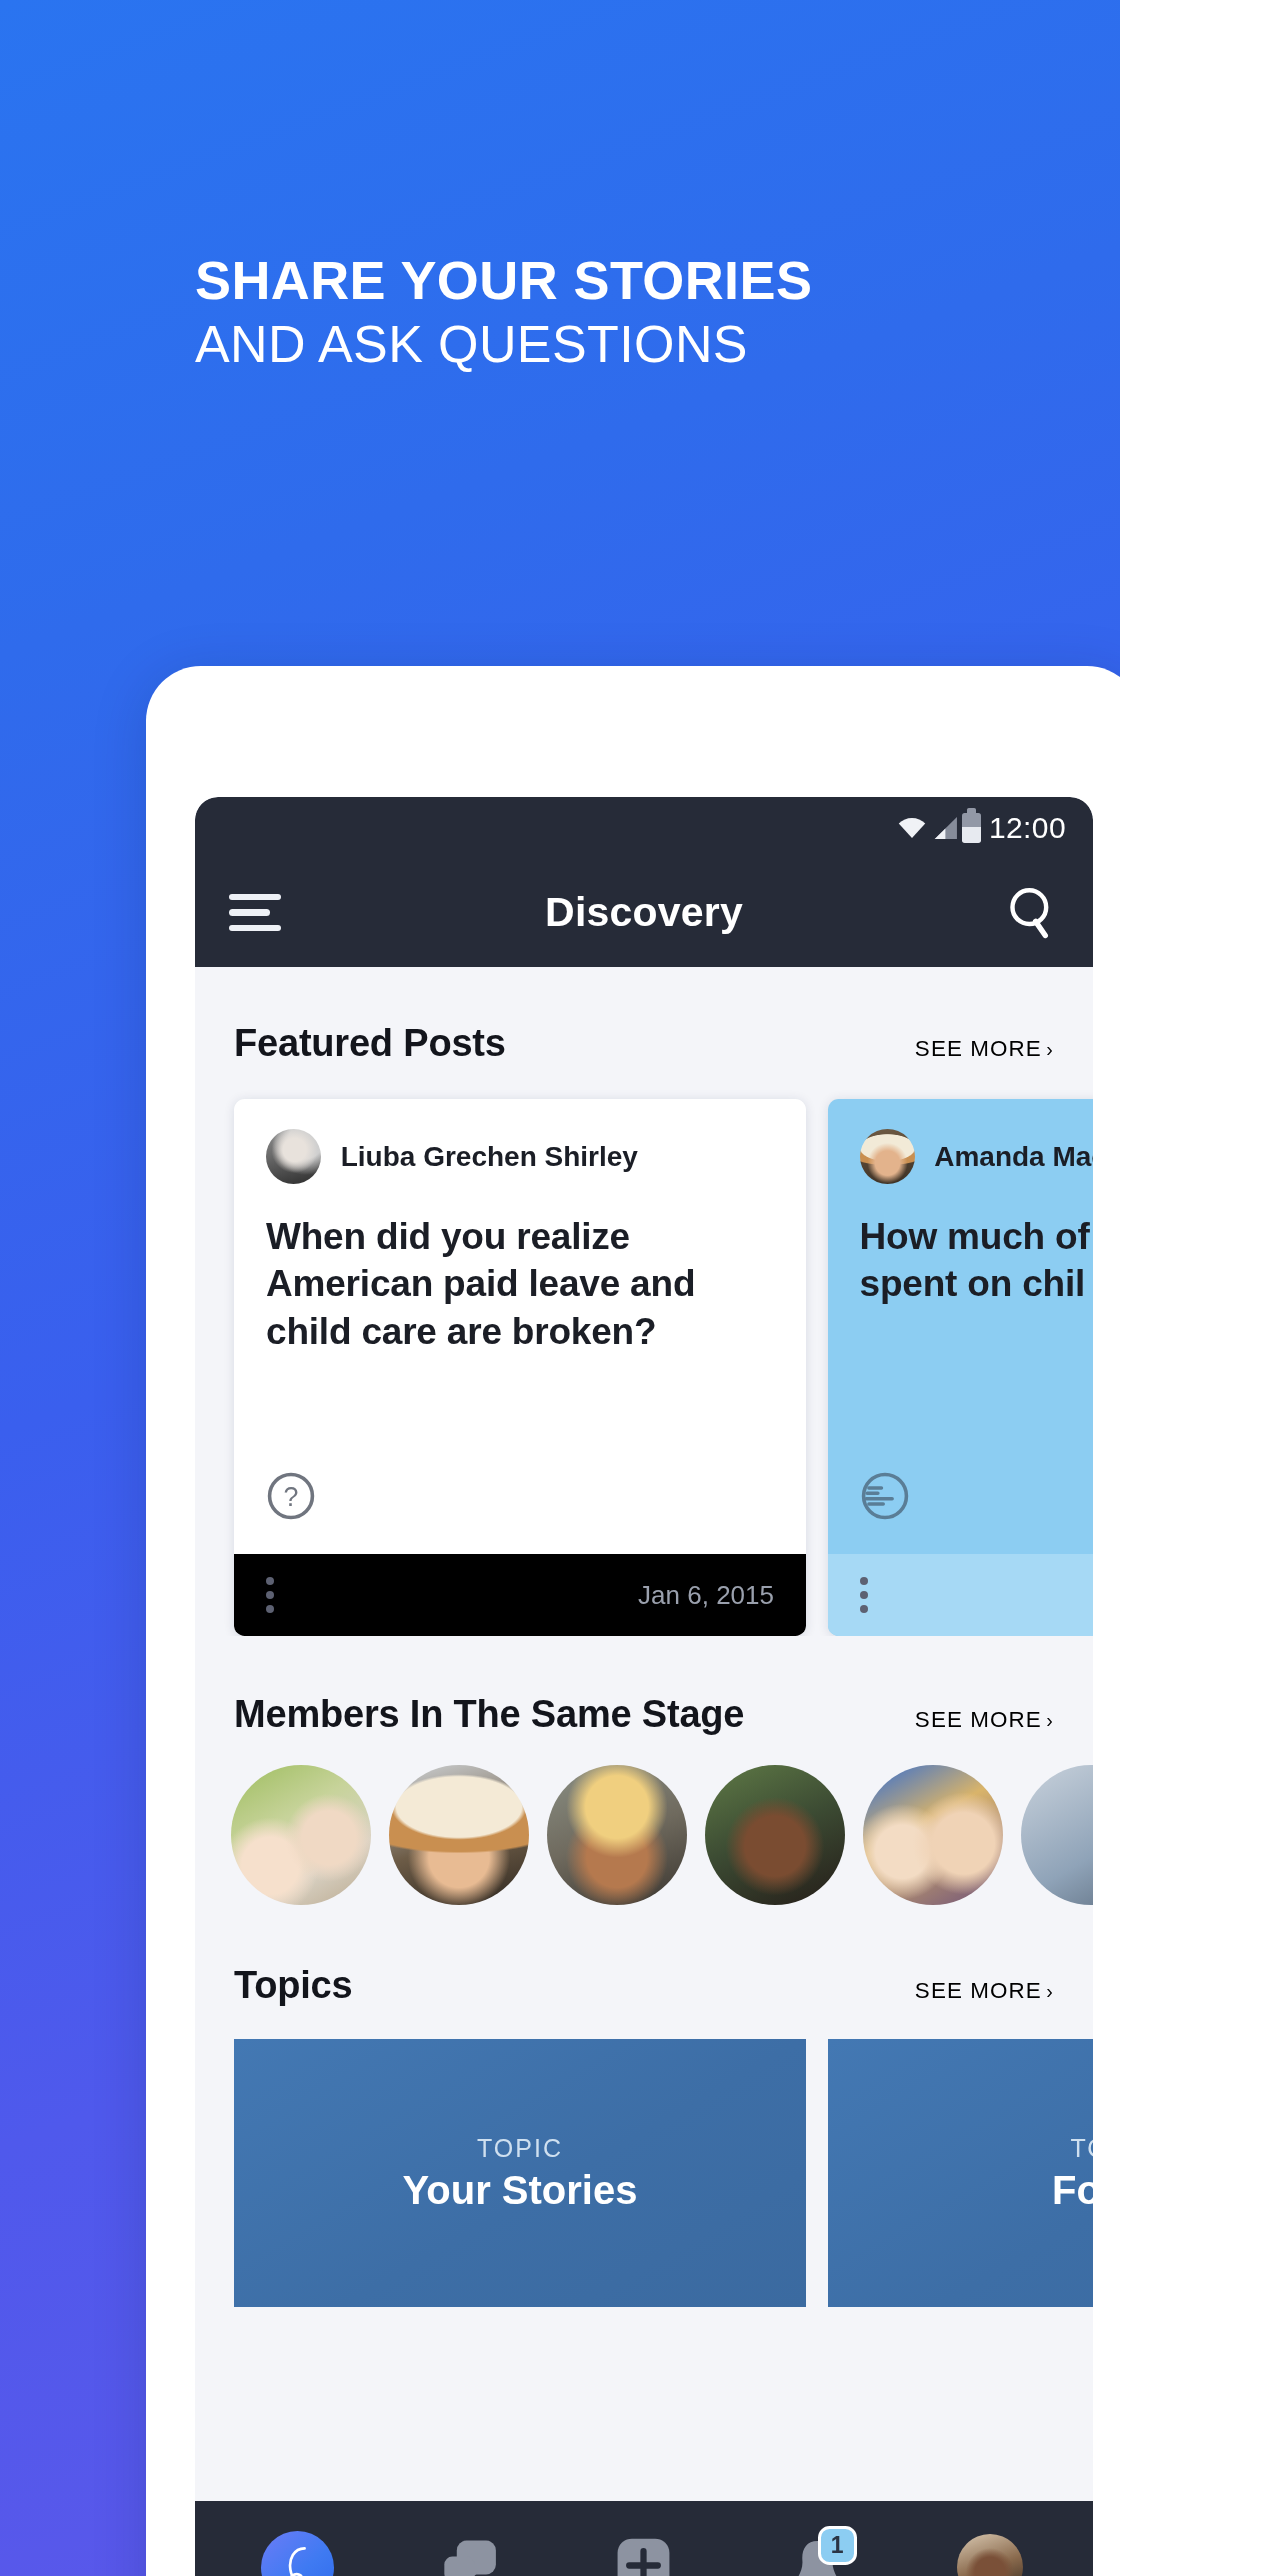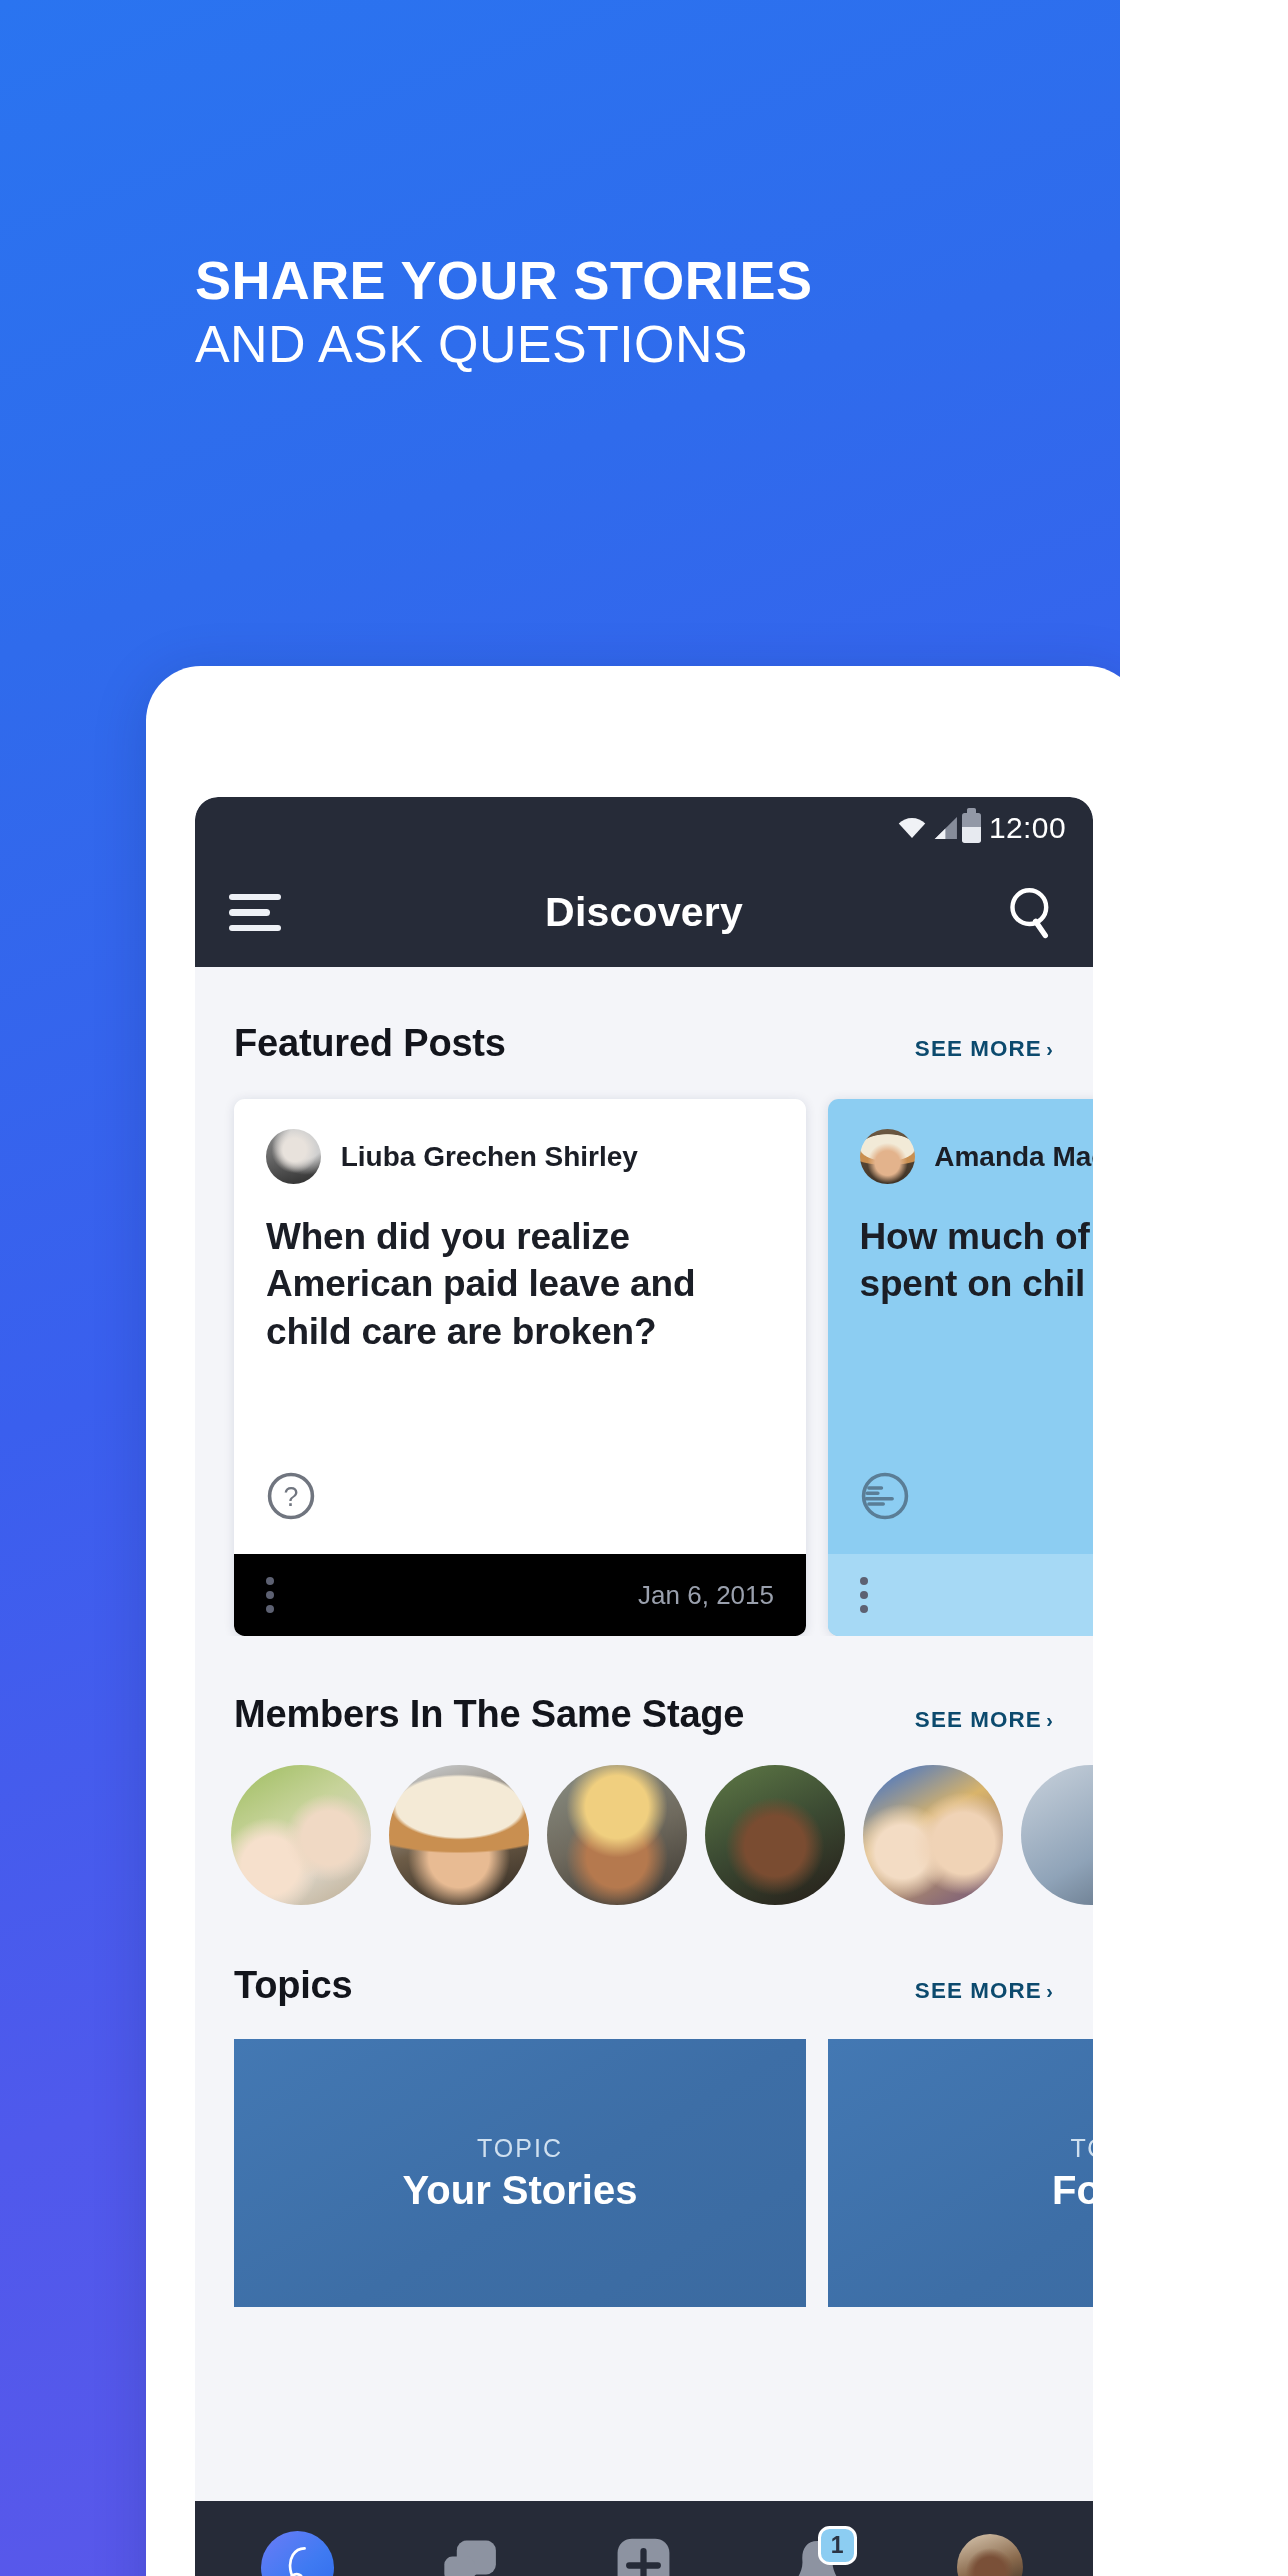--- a/index.html
+++ b/index.html
@@ -109,21 +109,21 @@
   }
   .search-btn { margin-left: auto; width: 54px; height: 55px; position: relative; z-index: 2; cursor: pointer; }
 
   
   .sec-head {
     display: flex; align-items: baseline; justify-content: space-between;
     padding: 0 39px;
   }
   .sec-title { font-size: 38px; font-weight: bold; color: #13151c; letter-spacing: -0.2px; white-space: nowrap; }
   .see-more {
-    font-size: 22.4px; font-weight: bold; color: #0c4a6e;
+    font-size: 22.4px; font-weight: normal; color: #000000;
     letter-spacing: 1.1px; white-space: nowrap; cursor: pointer; margin-left: 44px;
   }
   .see-more .chev { font-size: 19.7px; margin-left: 4.5px; }
 
   #featured-head { margin-top: 55px; }
 
   
   .cards-row {
     display: flex; gap: 21.5px;
     padding: 34px 0 0 39px;

